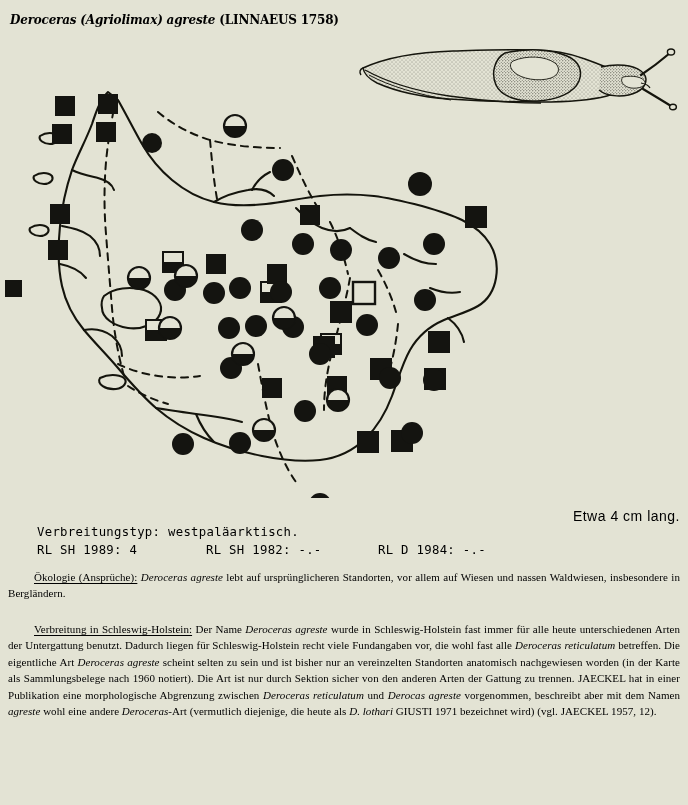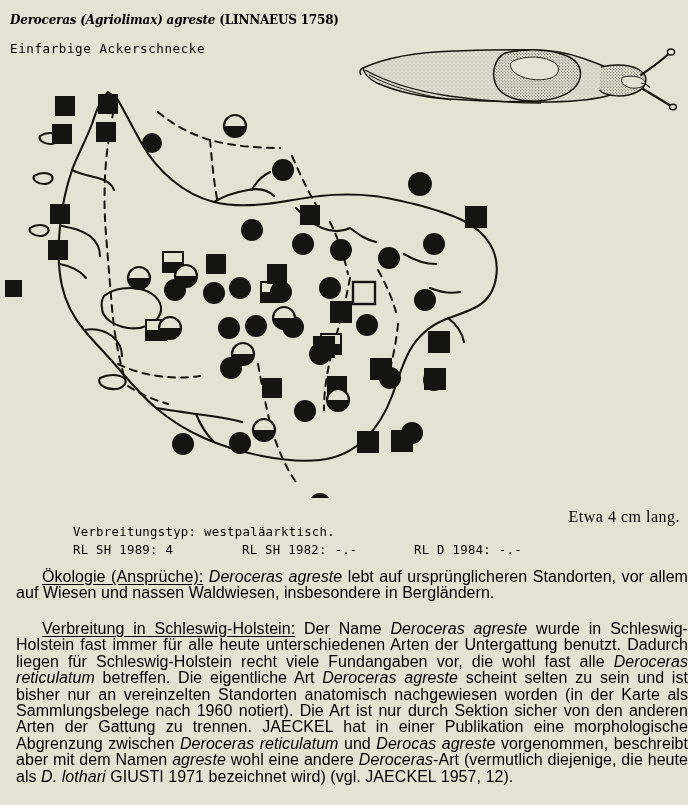--- a/index.html
+++ b/index.html
@@ -62,48 +62,48 @@
     top: 78px;
     width: 540px;
     height: 420px;
   }
 
   
   #slug-size-caption {
     position: absolute;
     right: 8px;
     top: 508px;
-    font-family: Liberation Serif, serif;
-    font-size: 16px;
+    font-family: Liberation Sans, sans-serif;
+    font-size: 14px;
     letter-spacing: 0.5px;
     white-space: nowrap;
   }
 
   
   #meta-block {
     position: absolute;
     left: 37px;
     top: 524px;
     font-family: "DejaVu Sans Mono", monospace;
     font-size: 12.3px;
     line-height: 17.5px;
     letter-spacing: 0.3px;
     white-space: nowrap;
   }
-  #meta-block .rl-row { display: block; margin-left: 36px; }
+  #meta-block .rl-row { display: block; }
   #meta-block .rl-1 { display: inline-block; width: 142px; }
   #meta-block .rl-2 { display: inline-block; width: 172px; padding-left: 27px; }
 
   
   .para {
     position: absolute;
-    left: 16px;
+    left: 8px;
     width: 672px;
-    font-family: Liberation Sans, sans-serif;
-    font-size: 16px;
+    font-family: Liberation Serif, serif;
+    font-size: 11px;
     line-height: 16.4px;
     text-align: justify;
     letter-spacing: 0.05px;
   }
   #ecology-paragraph { top: 569px; }
   #distribution-paragraph { top: 621px; }
   .para .indent { display: inline-block; width: 26px; }
   .para .heading-underline {
     text-decoration: underline;
     text-underline-offset: 2px;
@@ -114,21 +114,20 @@
 </style>
 </head>
 <body>
 
 <div class="page">
 
   <div id="species-title">
     <span class="ital">Deroceras (Agriolimax) agreste</span>
     <span class="auth">(LINNAEUS 1758)</span>
   </div>
-  <div id="common-name">Einfarbige Ackerschnecke</div>
 
   <svg id="slug-illustration" viewBox="0 0 330 92">
     <defs>
       <pattern id="stipple" width="4" height="4" patternUnits="userSpaceOnUse">
         <rect width="4" height="4" fill="#e3e3d4"></rect>
         <circle cx="1" cy="1" r="0.45" fill="#2a2a20"></circle>
         <circle cx="3" cy="3" r="0.4" fill="#2a2a20"></circle>
       </pattern>
       <pattern id="stippleDense" width="3" height="3" patternUnits="userSpaceOnUse">
         <rect width="3" height="3" fill="#e3e3d4"></rect>

